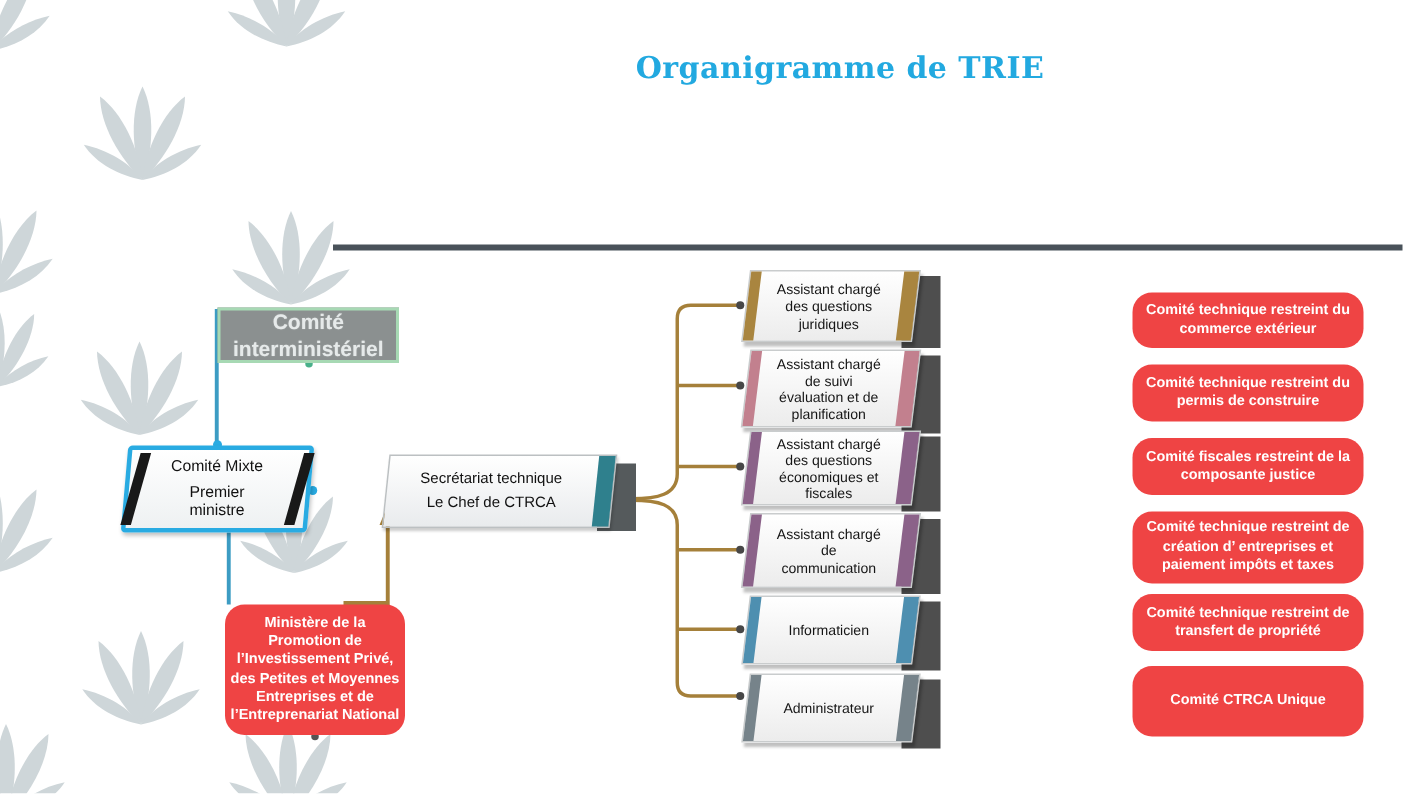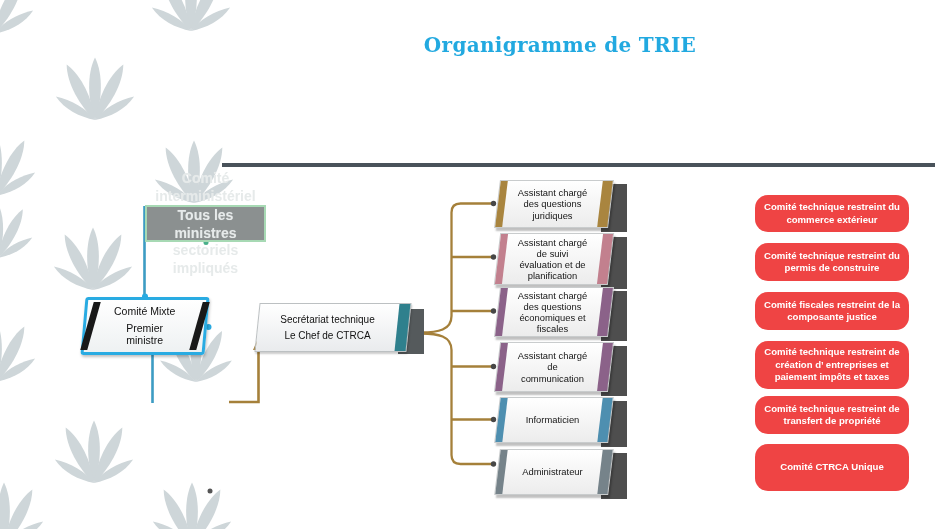--- a/index.html
+++ b/index.html
@@ -117,33 +117,40 @@
     <circle cx="145" cy="296.5" r="3" fill="#29ABE2"></circle>
     <circle cx="208.5" cy="327" r="3" fill="#29ABE2"></circle>
     <circle cx="210" cy="491" r="2.5" fill="#555555"></circle>
   </svg>
 
   <div class="title">Organigramme de TRIE</div>
   <div class="divider"></div>
 
   <div class="inter">
     <div class="l1">Comité interministériel</div>
-    <div class="l2">Tous les ministres sectoriels impliqués</div>
   </div>
 
   <div class="mixte">
     <div class="accent al"></div>
     <div class="accent ar"></div>
     <div class="mixte-text">
       <div class="l1">Comité Mixte</div>
       <div class="l2 pre">Premier
 ministre</div>
     </div>
   </div>
 
+  <div class="dark ministere">
+    <div class="pre">Ministère de la
+Promotion de
+l’Investissement Privé,
+des Petites et Moyennes
+Entreprises et de
+l’Entreprenariat National</div>
+  </div>
 
   <div class="secr">
     <div class="s-slab"></div>
     <div class="s-skew">
       <div class="s-body">
         <div class="l1">Secrétariat technique</div>
         <div class="l2">Le Chef de CTRCA</div>
       </div>
       <div class="s-stripe"></div>
     </div>

